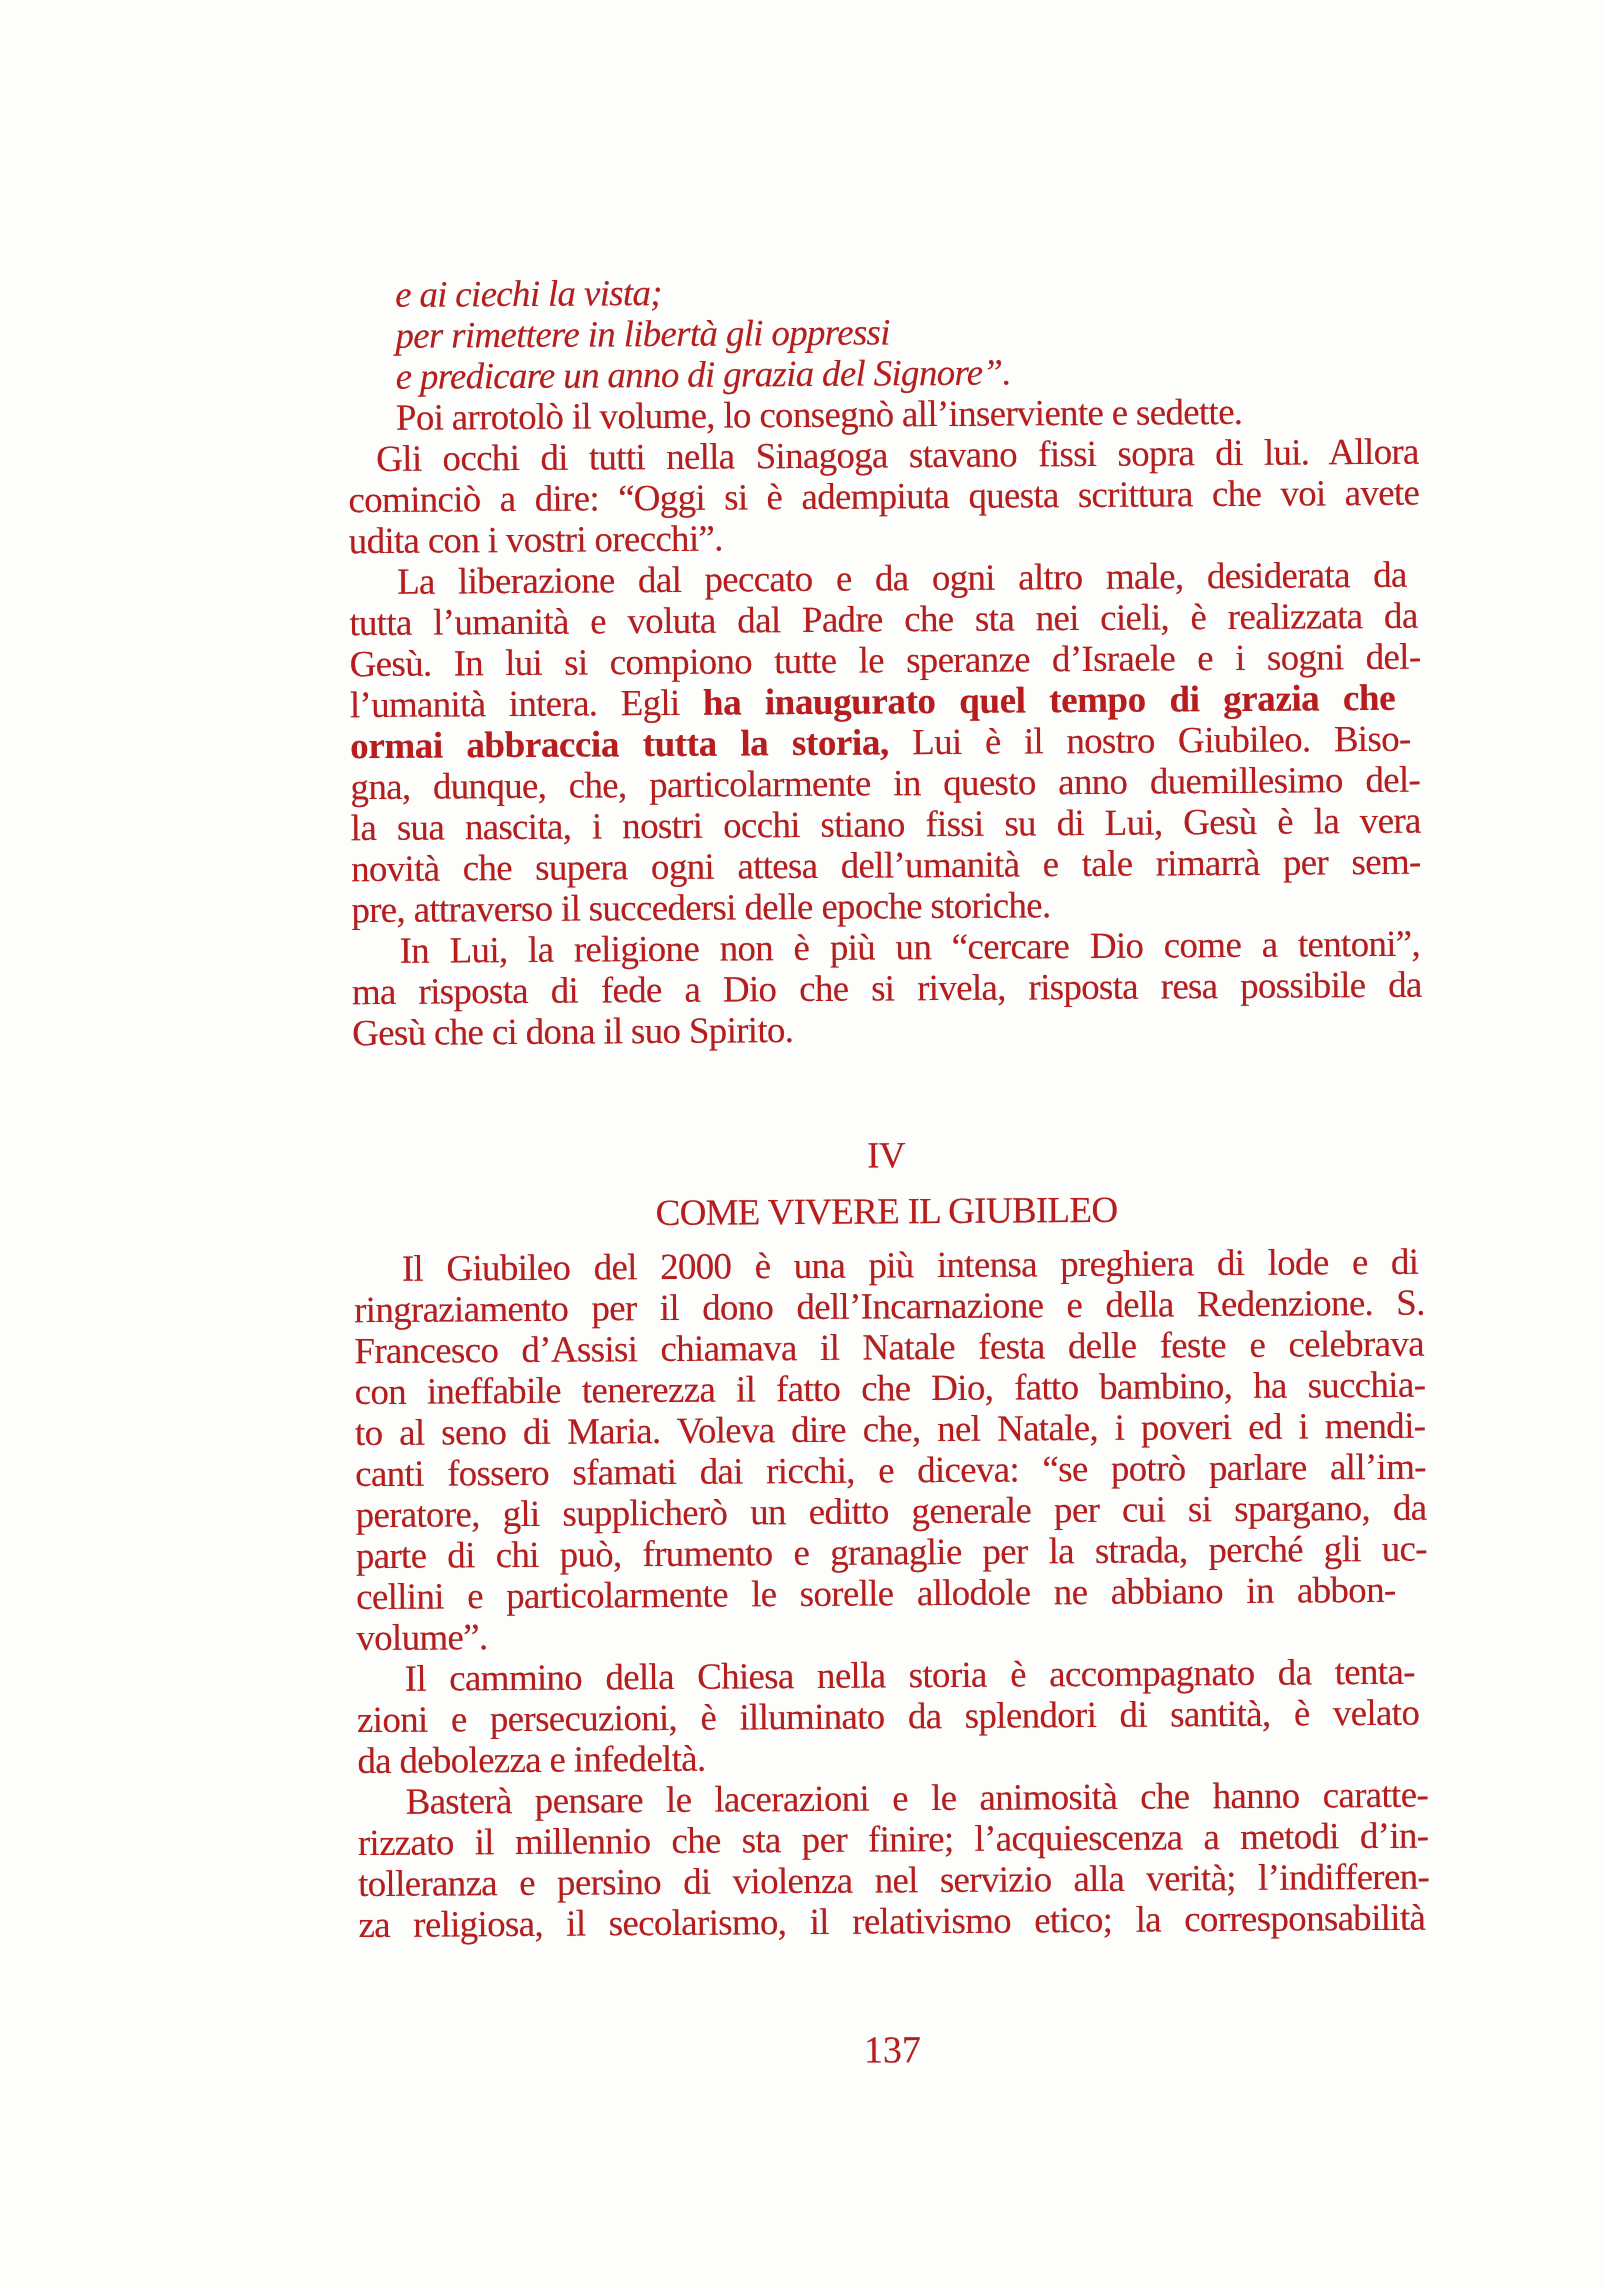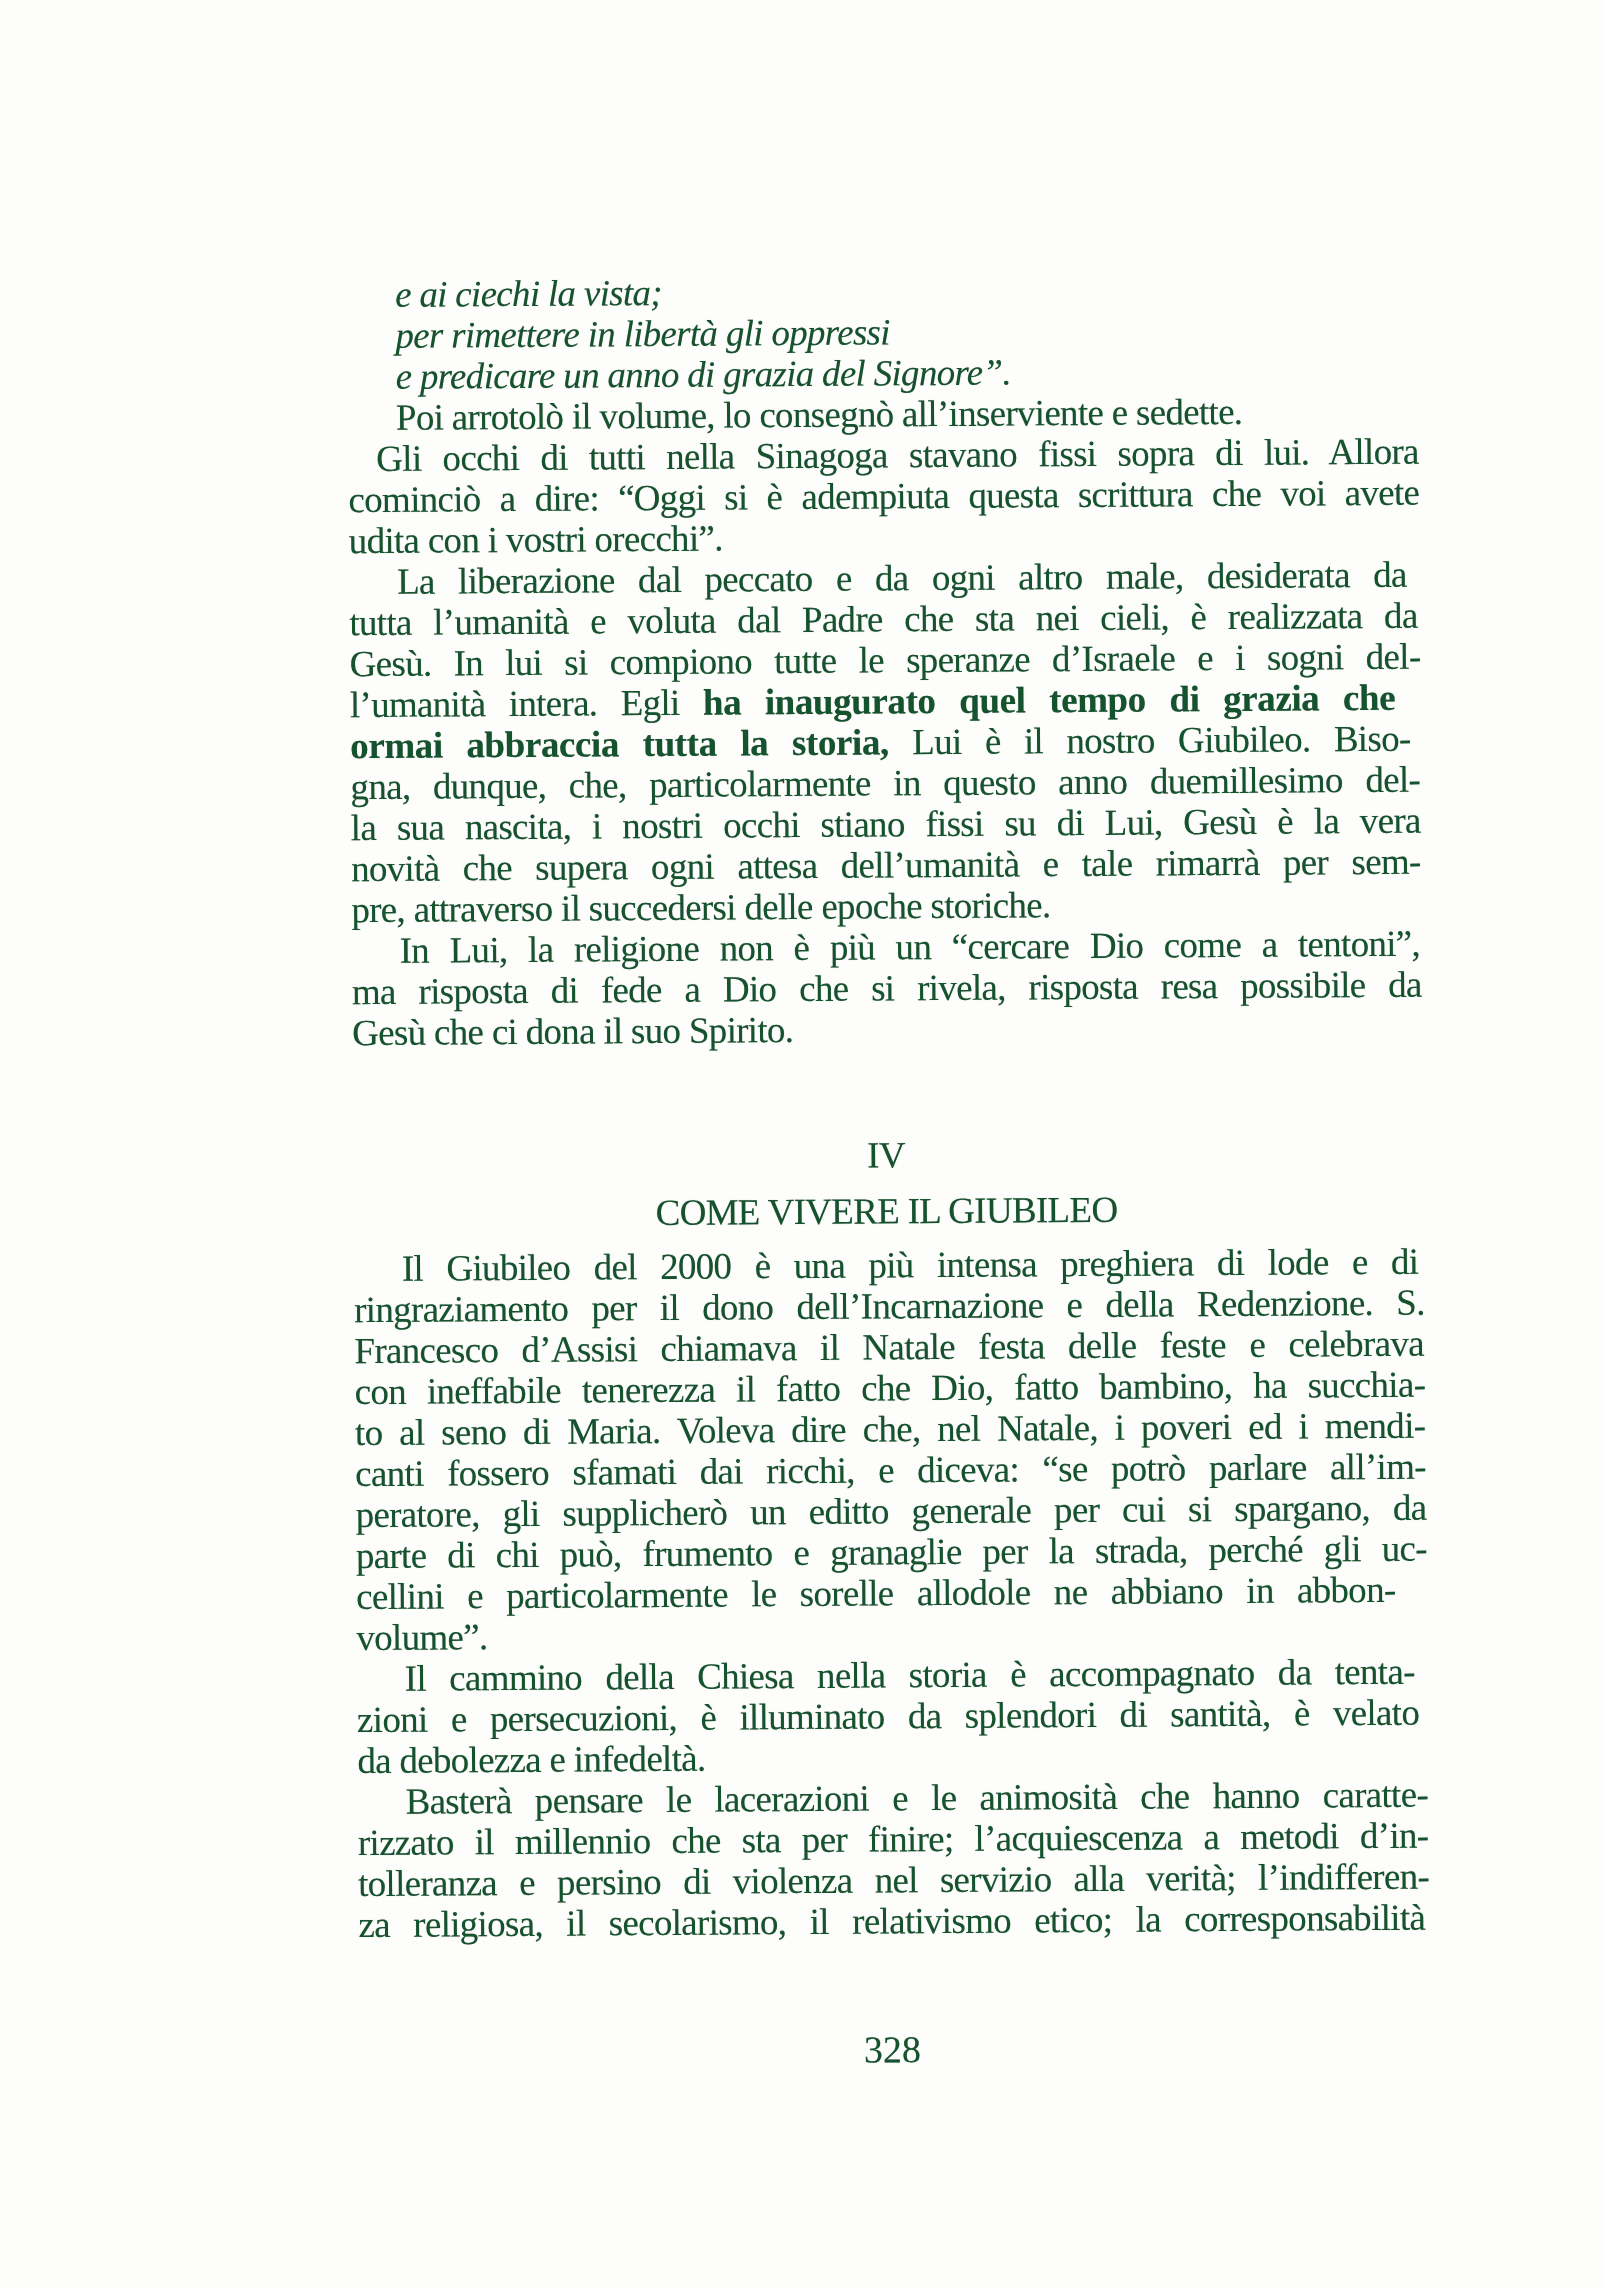--- a/index.html
+++ b/index.html
@@ -7,21 +7,21 @@
     padding: 0;
     background: #ffffff;
   }
   .page {
     position: relative;
     width: 1603px;
     height: 2289px;
     background: #fdfdfc;
     overflow: hidden;
     font-family: "Liberation Serif", "DejaVu Serif", serif;
-    color: #14532d;
+    color: #b91c1c;
   }
   .scan {
     position: absolute;
     inset: 0;
     transform: rotate(-0.4deg);
     transform-origin: 50% 50%;
   }
   .text-block {
     position: absolute;
     left: 353px;
@@ -98,17 +98,17 @@
         <div class="line"><span class="lc"><span>volume”.</span></span></div>
         <div class="line indent-lg justify"><span class="lc" style="word-spacing: 14.8px;"><span>Il cammino della Chiesa nella storia è accompagnato da tenta-</span></span></div>
         <div class="line justify"><span class="lc" style="word-spacing: 14.8px;"><span>zioni e persecuzioni, è illuminato da splendori di santità, è velato</span></span></div>
         <div class="line"><span class="lc"><span>da debolezza e infedeltà.</span></span></div>
         <div class="line indent-lg justify"><span class="lc" style="word-spacing: 14.6px;"><span>Basterà pensare le lacerazioni e le animosità che hanno caratte-</span></span></div>
         <div class="line justify"><span class="lc" style="word-spacing: 12.5px;"><span>rizzato il millennio che sta per finire; l’acquiescenza a metodi d’in-</span></span></div>
         <div class="line justify"><span class="lc" style="word-spacing: 13.6px;"><span>tolleranza e persino di violenza nel servizio alla verità; l’indifferen-</span></span></div>
         <div class="line justify"><span class="lc" style="word-spacing: 14.8px;"><span>za religiosa, il secolarismo, il relativismo etico; la corresponsabilità</span></span></div>
       </div>
     <div class="footer">
-      <span>328</span>
+      <span>137</span>
     </div>
   </div>
 </div>
 
 
 </body></html>

